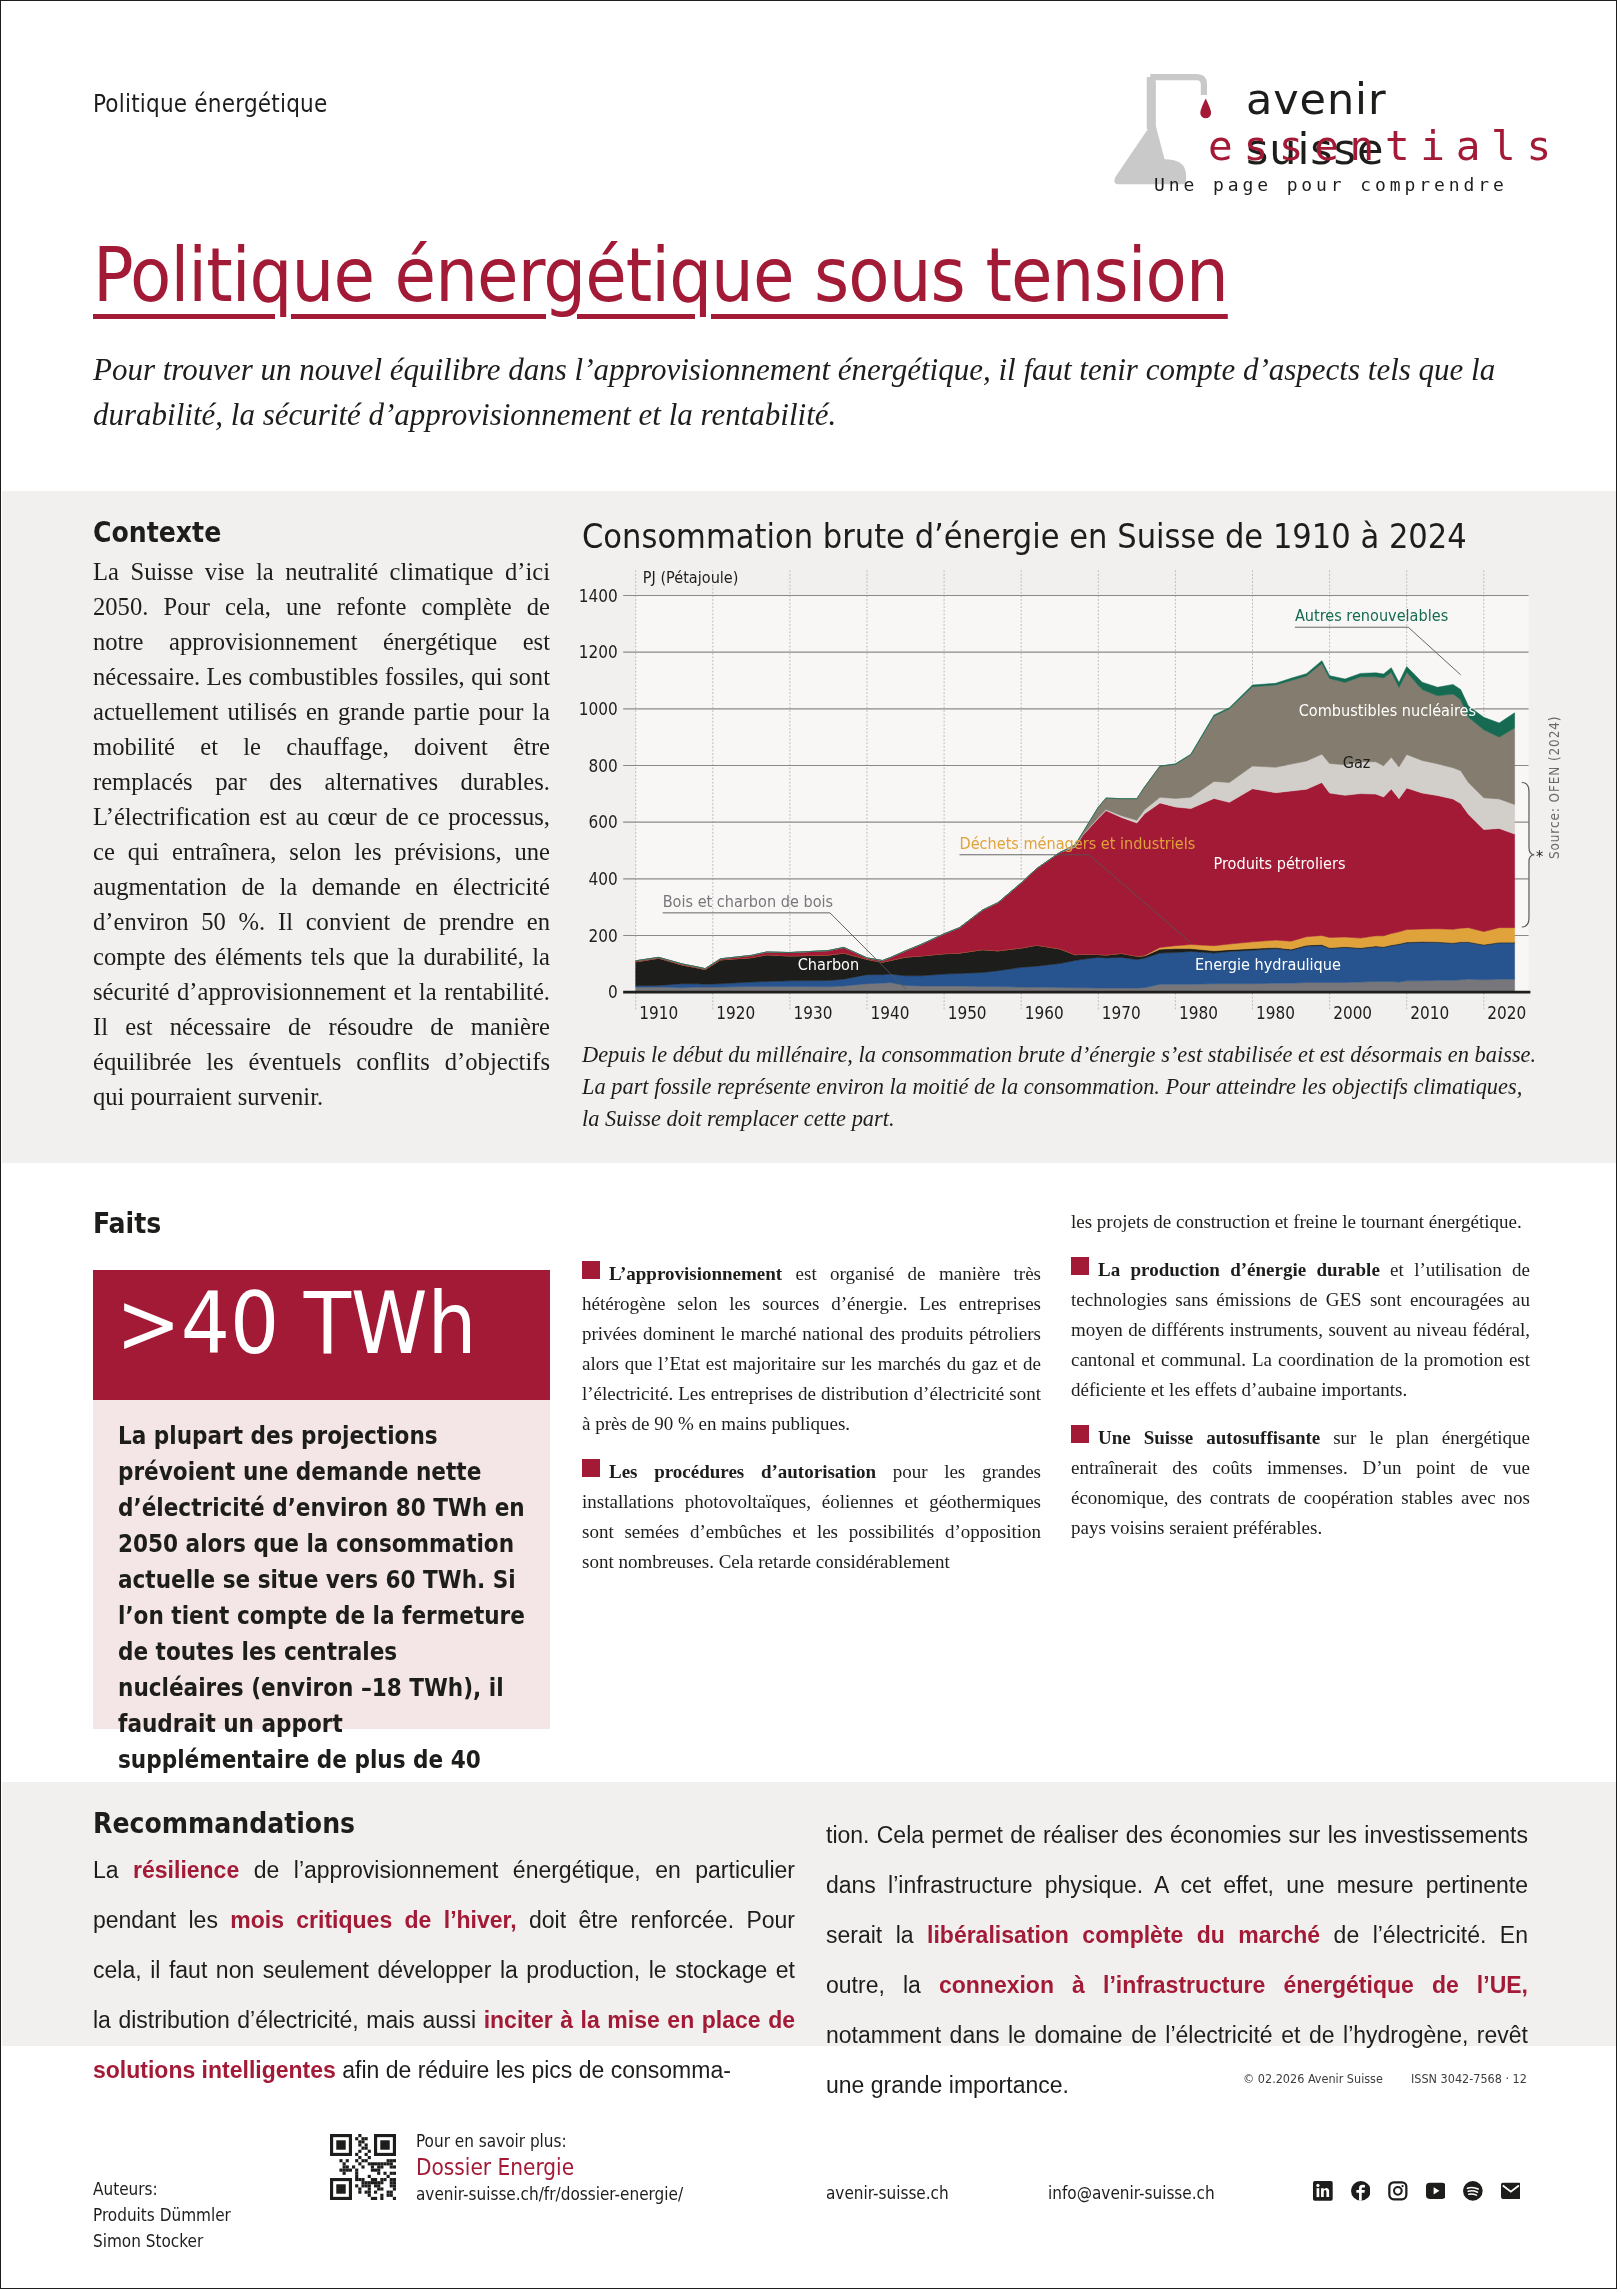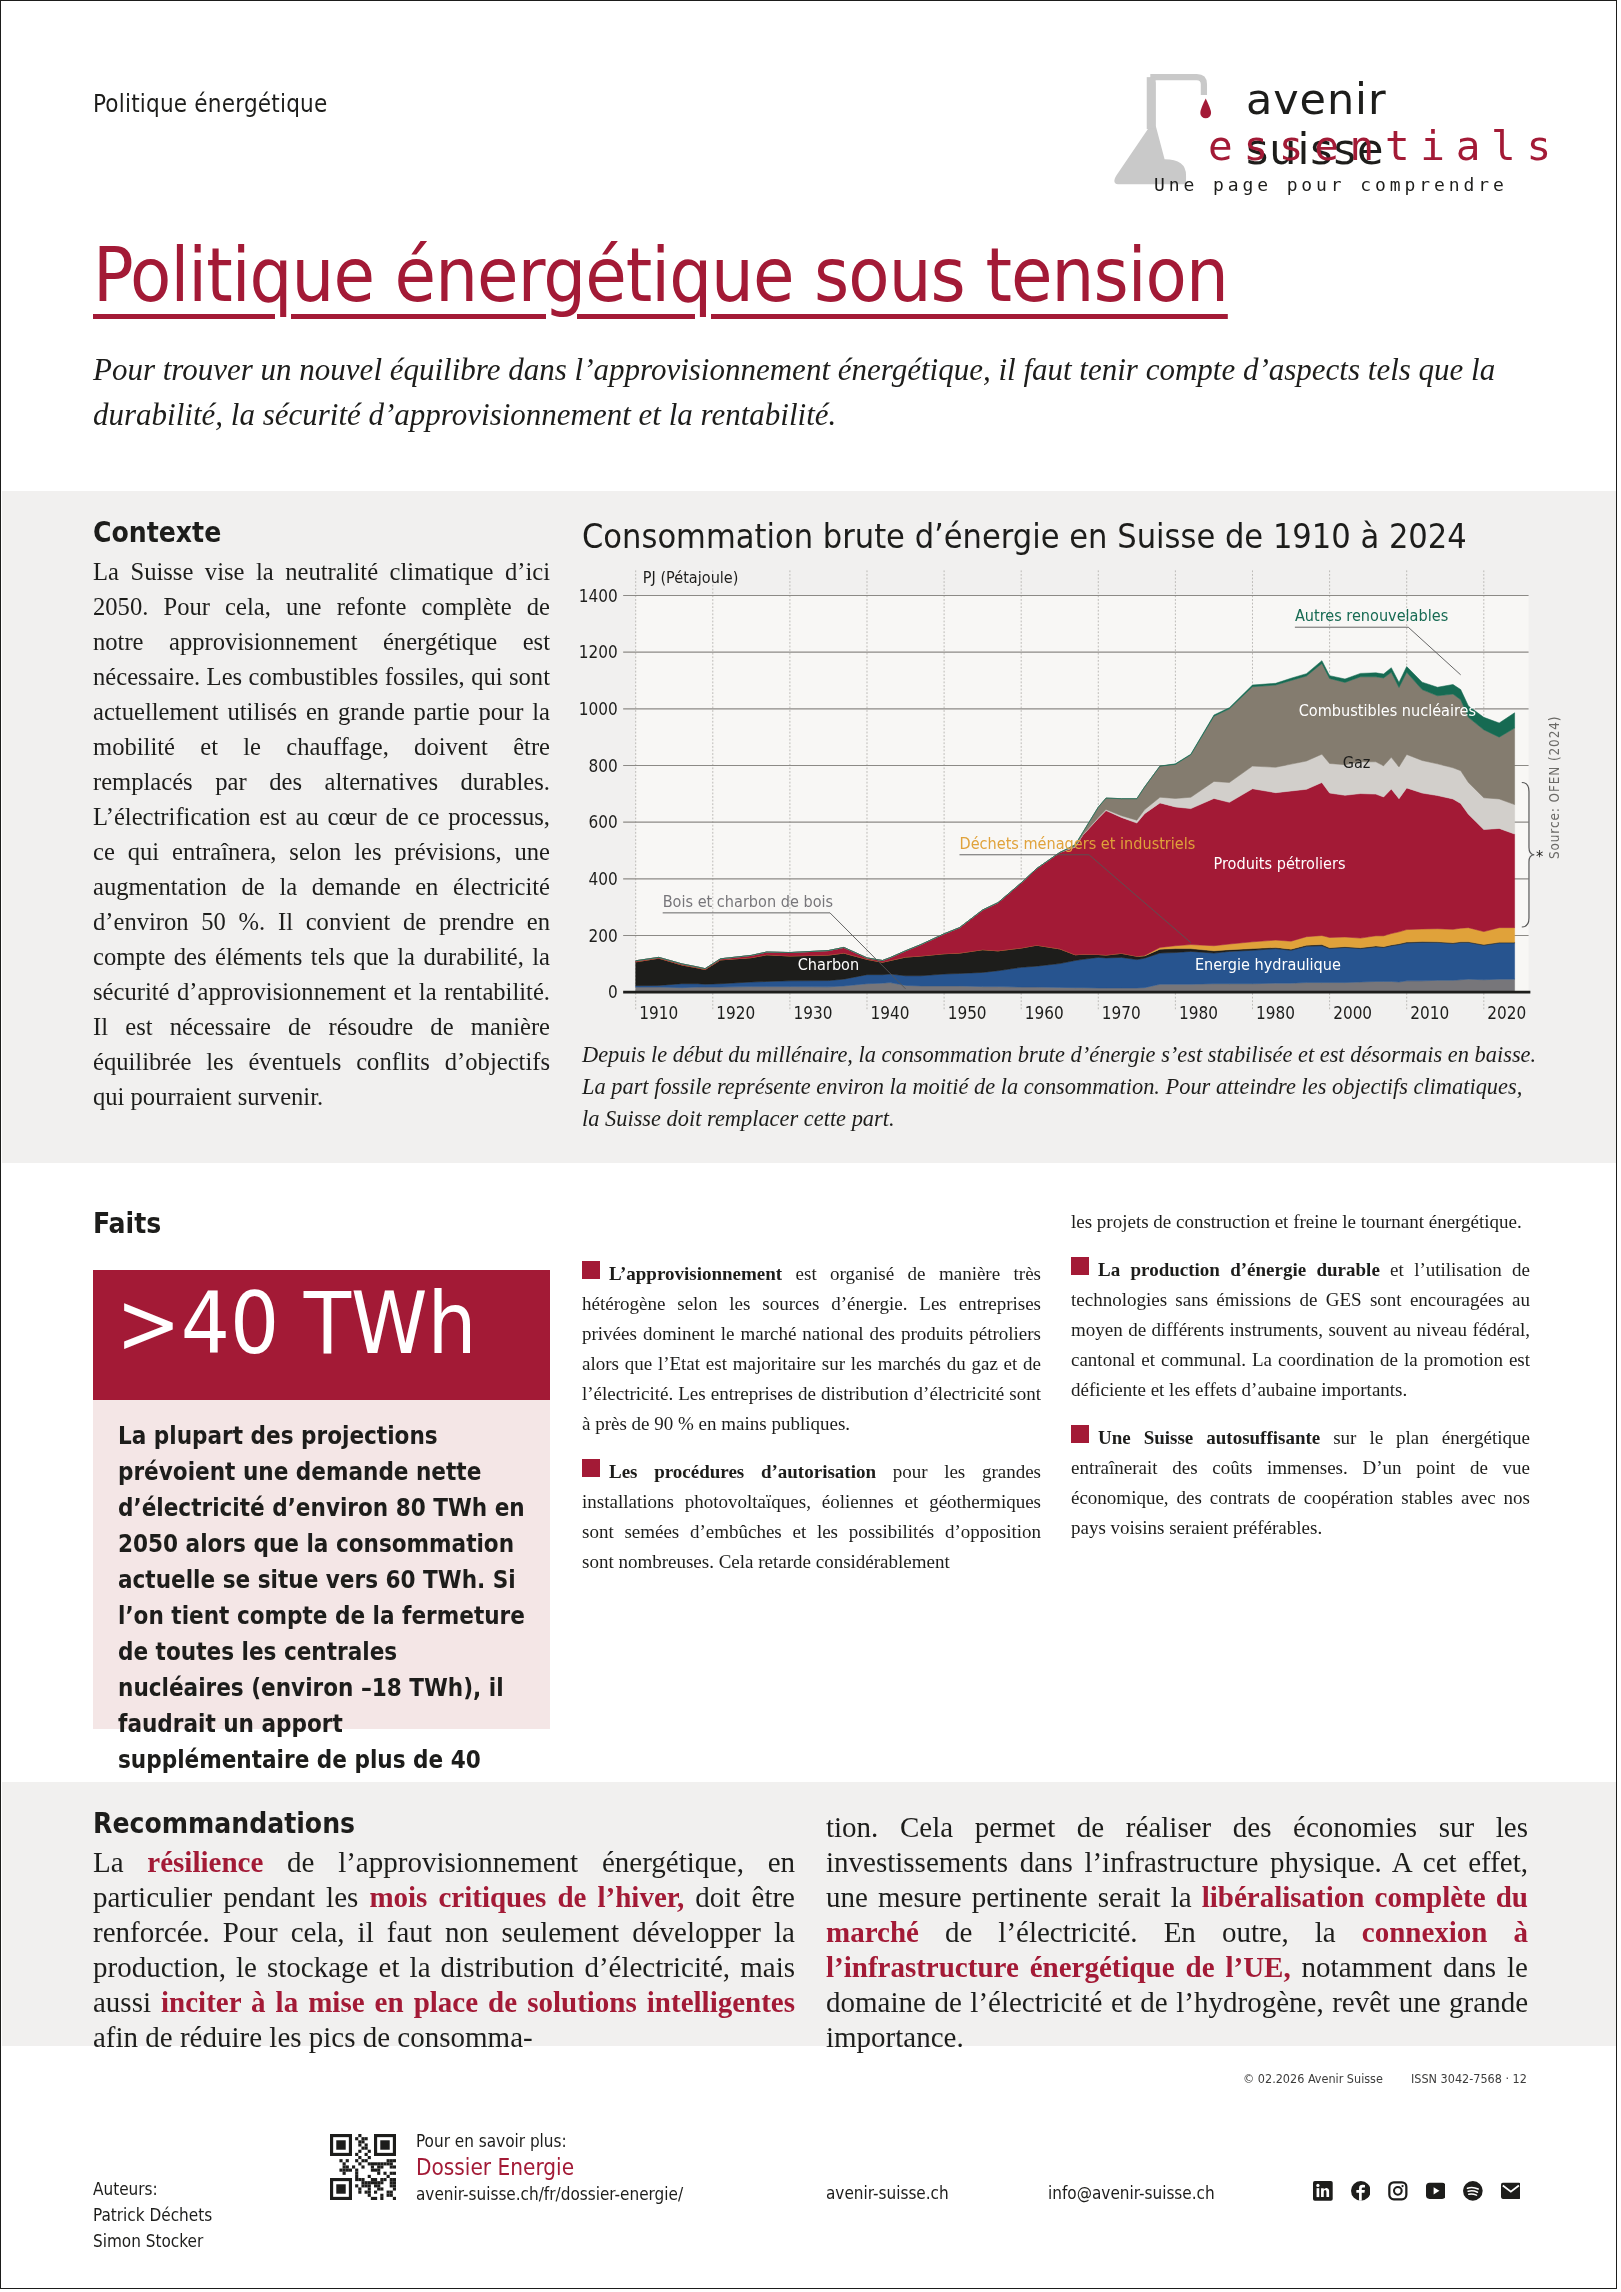--- a/index.html
+++ b/index.html
@@ -28,21 +28,21 @@
   .kpi{position:absolute;left:93px;top:1270px;width:457px;height:459px;background:#f4e6e6;}
   .kpi .big{height:130px;background:#a31a36;color:#fff;font-size:86px;line-height:106px;padding-left:23px;font-family:"DejaVu Sans Condensed","DejaVu Sans",sans-serif;}
   .kpi .txt{padding:18px 23px 0 25px;font-size:24px;line-height:36px;font-weight:bold;font-family:"DejaVu Sans Condensed","DejaVu Sans",sans-serif;color:#1d1d1b;}
   .col{position:absolute;width:459px;font-family:Liberation Serif, serif;font-size:19px;line-height:30px;text-align:justify;}
   .col p{margin:0 0 18px;}
   .col b{font-weight:bold;}
   .sq{display:inline-block;width:18px;height:18px;background:#a31a36;margin-right:9px;vertical-align:0.9px;}
   
   .band2{position:absolute;left:1.8px;top:1782px;width:1614px;height:264px;background:#f1f0ef;}
   .reco-h{position:absolute;left:93px;top:1807px;}
-  .reco{position:absolute;top:1807px;width:702px;font-family:Liberation Serif, serif;font-size:29px;line-height:35px;text-align:justify;}
+  .reco{position:absolute;top:1807px;width:702px;font-family:Liberation Sans, sans-serif;font-size:23px;line-height:50px;text-align:justify;}
   .reco .hl{color:#a31a36;font-weight:bold;}
   
   .foot-small{position:absolute;top:2071px;font-size:12.5px;color:#3c3c3b;font-family:"DejaVu Sans Condensed","DejaVu Sans",sans-serif;}
   .foot{position:absolute;font-size:17px;line-height:26px;font-family:"DejaVu Sans Condensed","DejaVu Sans",sans-serif;color:#1d1d1b;}
   .foot .red{color:#a31a36;font-size:22.4px;}
   .qr{position:absolute;left:330px;top:2134px;width:66px;height:66px;}
   .social{position:absolute;left:1313px;top:2181px;display:flex;gap:16px;}
   .social span{display:inline-block;width:21.5px;height:21.5px;}
 </style>
 </head>
@@ -162,21 +162,21 @@
 <div class="band2"></div>
 <h2 class="section-h reco-h">Recommandations</h2>
 <div class="reco" style="left:93px;top:1845px;" id="reco1"><span>La </span><span class="hl">résilience</span><span> de l’approvisionnement énergétique, en particulier pendant les </span><span class="hl">mois critiques de l’hiver,</span><span> doit être renforcée. Pour cela, il faut non seulement développer la production, le stockage et la distribution d’électricité, mais aussi </span><span class="hl">inciter à la mise en place de solutions intelligentes</span><span> afin de réduire les pics de consomma-</span></div>
 <div class="reco" style="left:826px;top:1810px;" id="reco2"><span>tion. Cela permet de réaliser des économies sur les investissements dans l’infrastructure physique. A cet effet, une mesure pertinente serait la </span><span class="hl">libéralisation complète du marché</span><span> de l’électricité. En outre, la </span><span class="hl">connexion à l’infrastructure énergétique de l’UE,</span><span> notamment dans le domaine de l’électricité et de l’hydrogène, revêt une grande importance.</span></div>
 
 <div class="foot-small" style="left:1243px;">© 02.2026 Avenir Suisse</div>
 <div class="foot-small" style="left:1411px;">ISSN 3042-7568 · 12</div>
 
 <div class="foot" style="left:93px;top:2128px;margin-top:48px;">
   <div>Auteurs:</div>
-  <div>Patrick Déchets</div>
+  <div>Produits Dümmler</div>
   <div>Simon Stocker</div>
 </div>
 
 <svg class="qr" viewBox="0 0 21 21" id="qr">
     <rect x="0" y="0" width="7" height="1" fill="#1d1d1b"></rect>
     <rect x="0" y="6" width="7" height="1" fill="#1d1d1b"></rect>
     <rect x="0" y="0" width="1" height="7" fill="#1d1d1b"></rect>
     <rect x="6" y="0" width="1" height="7" fill="#1d1d1b"></rect>
     <rect x="2" y="2" width="3" height="3" fill="#1d1d1b"></rect>
     <rect x="14" y="0" width="7" height="1" fill="#1d1d1b"></rect>

